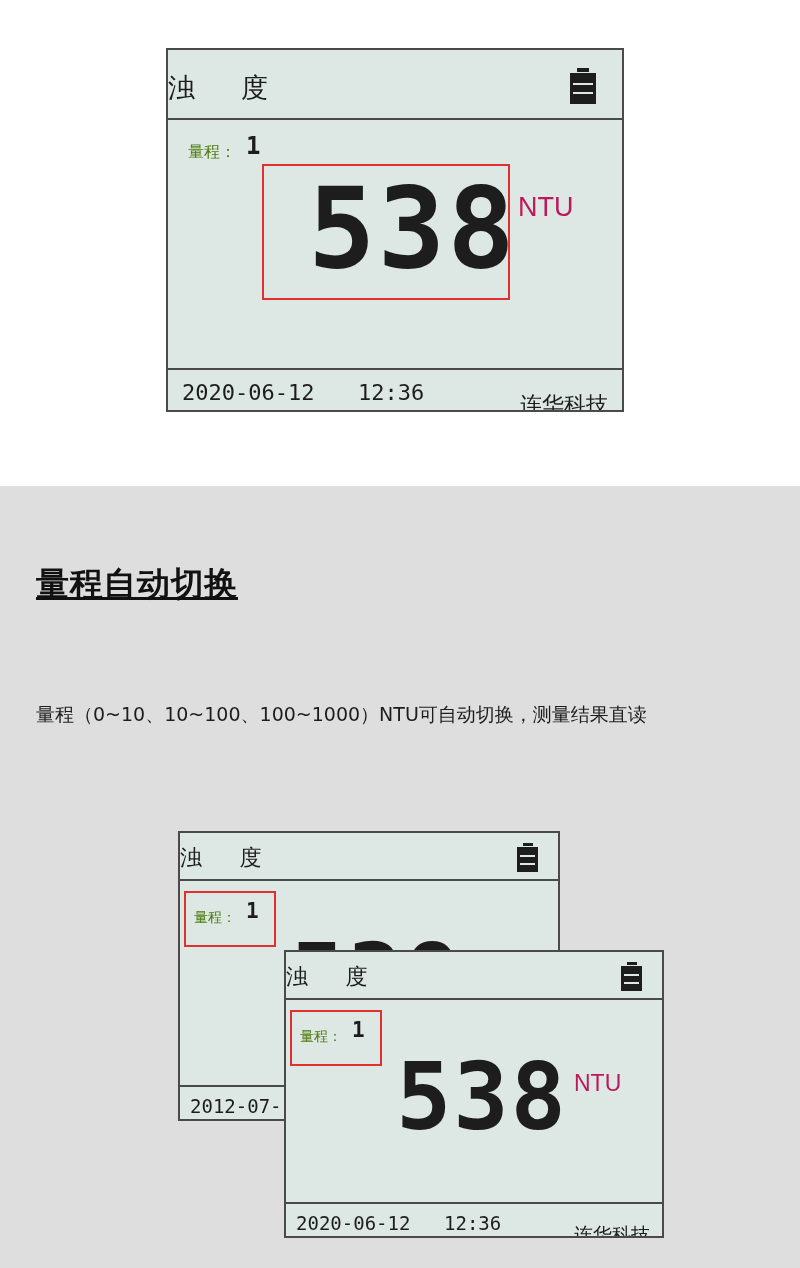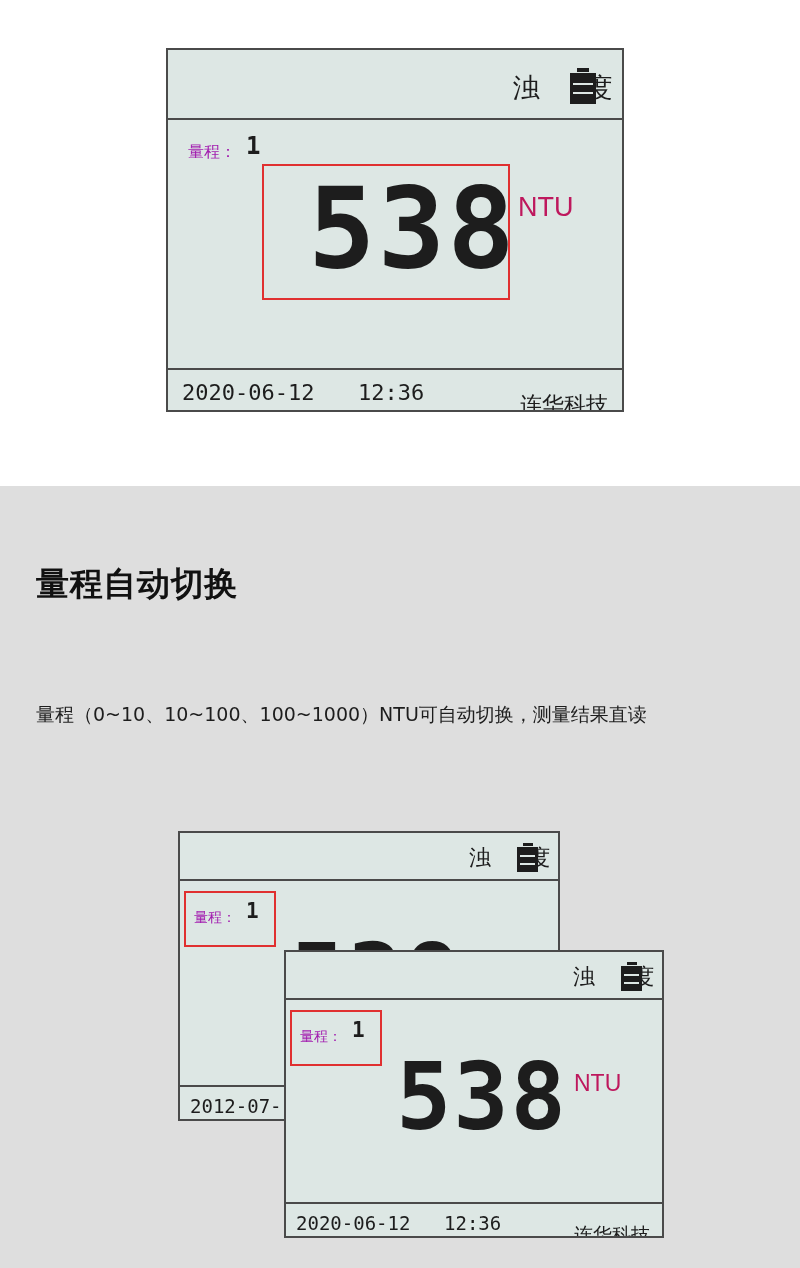--- a/index.html
+++ b/index.html
@@ -48,21 +48,21 @@
     left: 0; right: 0;
     border-bottom: 2px solid #4a4a4a;
   }
   .lcd .ftr-line {
     position: absolute;
     left: 0; right: 0;
     border-top: 2px solid #4a4a4a;
   }
   .lcd-title {
     position: absolute;
-    text-align: right;
+    text-align: left;
     width: 100%;
     font-family: Liberation Mono, monospace;
     letter-spacing: 0.35em;
     color: #1d1d1d;
   }
   .battery {
     position: absolute;
     display: flex;
     flex-direction: column;
     justify-content: flex-start;
@@ -83,21 +83,21 @@
     right: 12%;
     height: 2px;
     background: #dde7e4;
   }
   .battery .body::before { top: 32%; }
   .battery .body::after  { top: 62%; }
 
   .range-label {
     position: absolute;
     font-family: Liberation Mono, monospace;
-    color: #a21caf;
+    color: #4d7c0f;
     white-space: nowrap;
   }
   .range-box {
     position: absolute;
     border: 2px solid #e03030;
   }
   .value-box {
     position: absolute;
     border: 2px solid #e03030;
   }
@@ -176,21 +176,21 @@
       <div class="ftr-line" style="top:318px;"></div>
 
       <div class="footer-date" style="left:14px; top:330px; font-size:22px;">2020-06-12</div>
       <div class="footer-time" style="left:190px; top:330px; font-size:22px;">12:36</div>
       <div class="footer-brand" style="right:14px; top:330px; font-size:22px;">连华科技</div>
     </div>
   </div>
 
   <div class="section-grey">
 
-    <div class="heading" style="left:36px; top:76px; font-size:33px;">量程自动切换</div>
+    <div class="heading" style="left:36px; top:76px; font-size:33px;text-decoration:underline;">量程自动切换</div>
 
 
     <div class="paragraph" style="left:36px; top:214px;">量程（0~10、10~100、100~1000）NTU可自动切换，测量结果直读</div>
 
     <div class="lcd" style="left:178px; top:345px; width:382px; height:290px;">
 
       <div class="hdr-line" style="top:46px;"></div>
 
       <div class="lcd-title" style="top:10px; font-size:22px;">浊　度</div>
 

